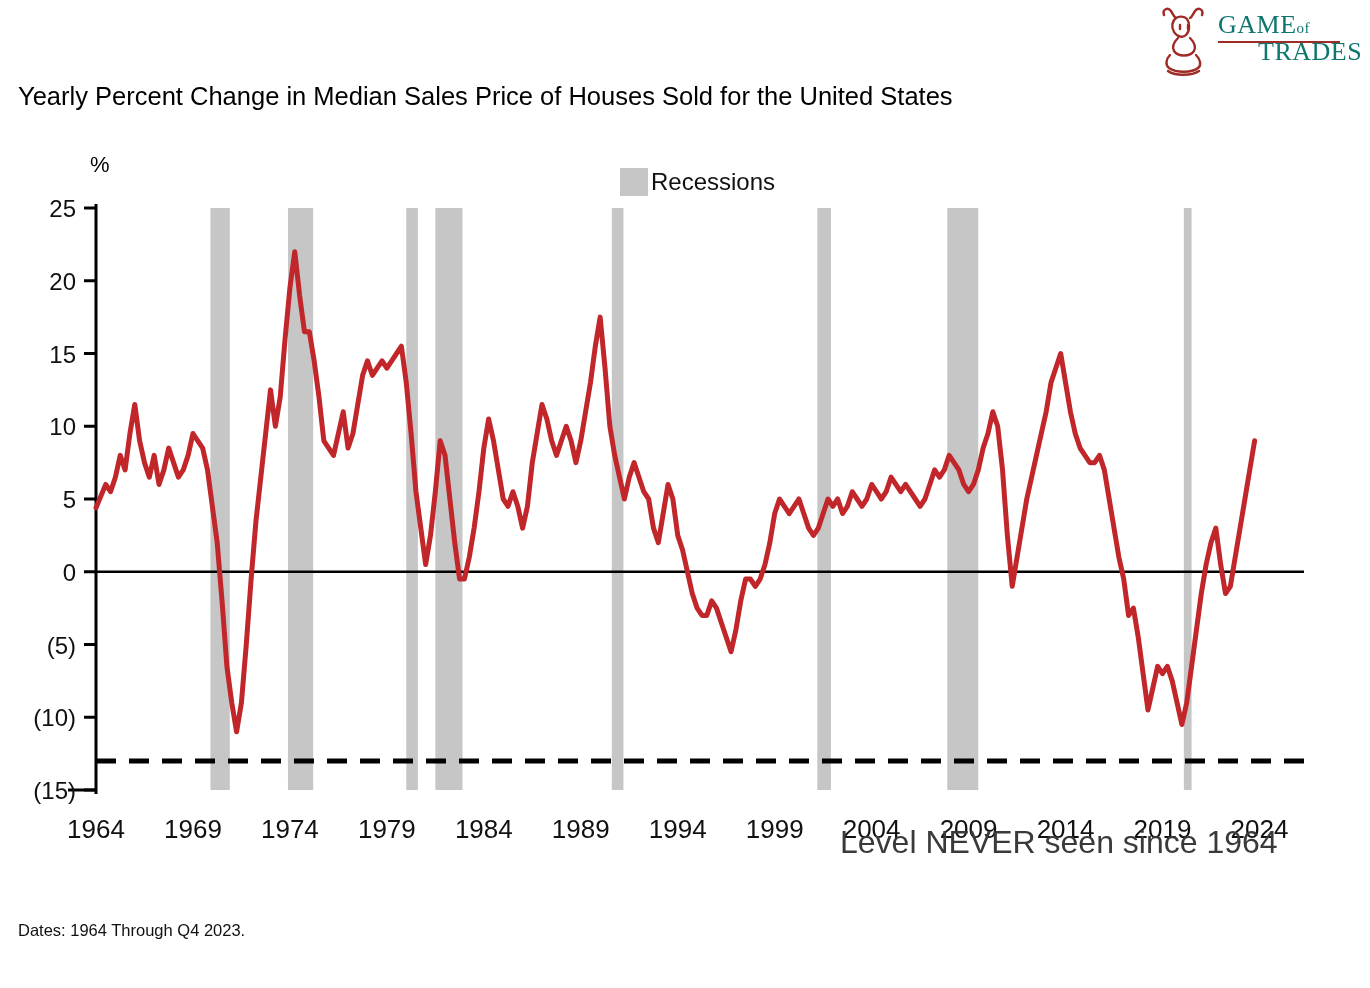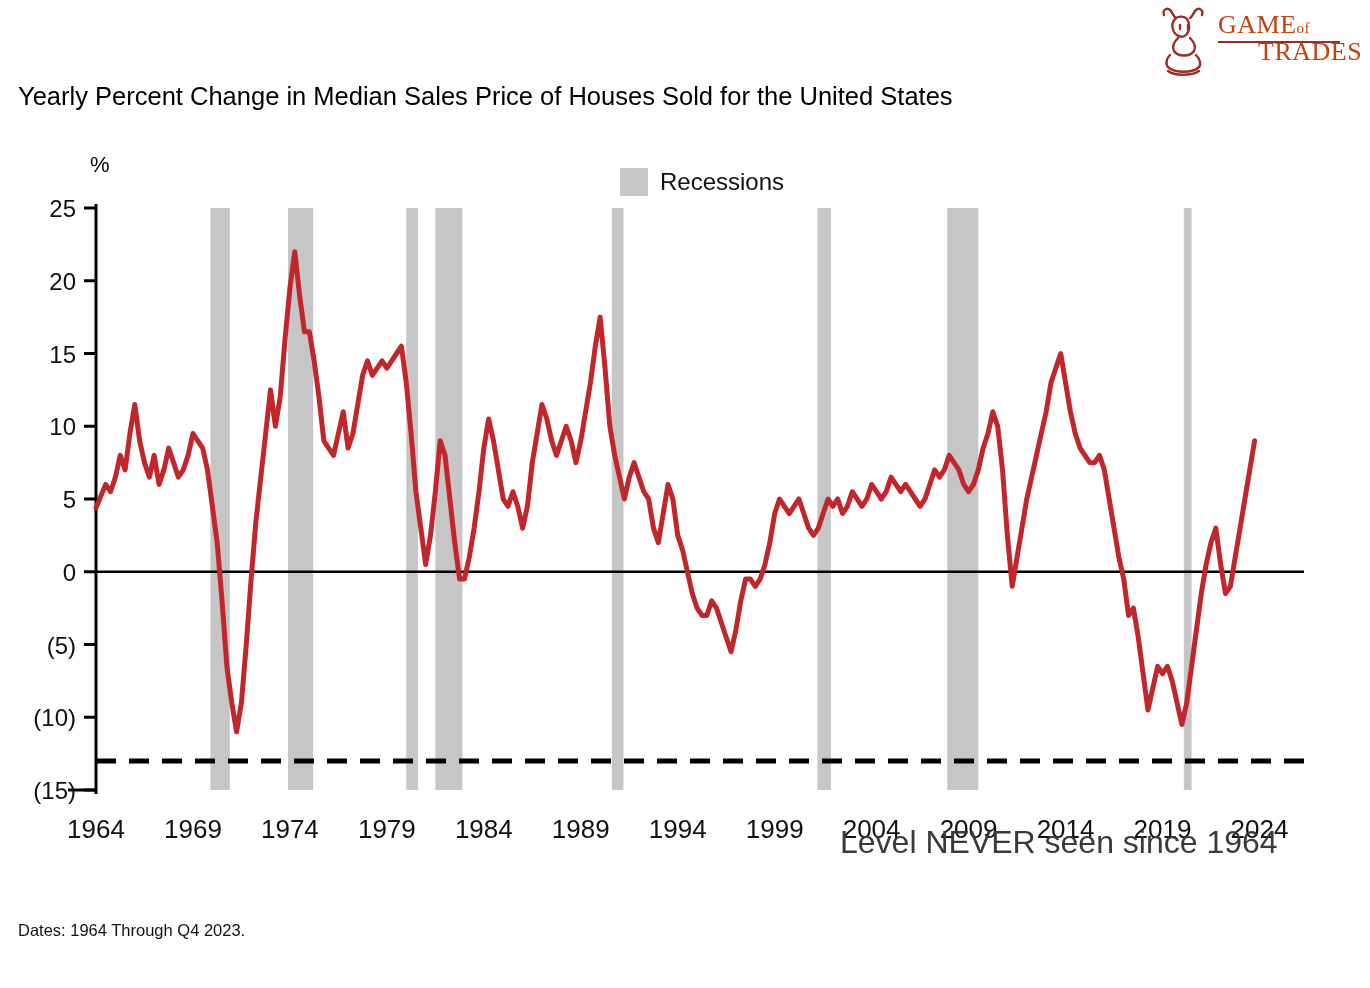--- a/index.html
+++ b/index.html
@@ -52,21 +52,21 @@
     left: 0;
     top: 0;
     width: 62px;
     height: 72px;
   }
   .logo-text {
     position: absolute;
     left: 66px;
     top: 6px;
     font-family: "Liberation Serif", serif;
-    color: #c2410c;
+    color: #0f766e;
     line-height: 1.05;
   }
   .logo-text .l1 {
     font-size: 26px;
     letter-spacing: 0.5px;
     font-weight: 400;
   }
   .logo-text .l1 .small {
     font-size: 15px;
   }
@@ -102,21 +102,21 @@
     top: 12px;
     font-size: 22px;
     color: #000;
   }
   .legend {
     position: absolute;
     left: 620px;
     top: 28px;
     display: flex;
     align-items: center;
-    gap: 12px;
+    gap: 3px;
   }
   .legend-swatch {
     width: 28px;
     height: 28px;
     background: #c6c6c6;
     display: inline-block;
   }
   .legend-label {
     font-size: 24px;
     color: #111;

